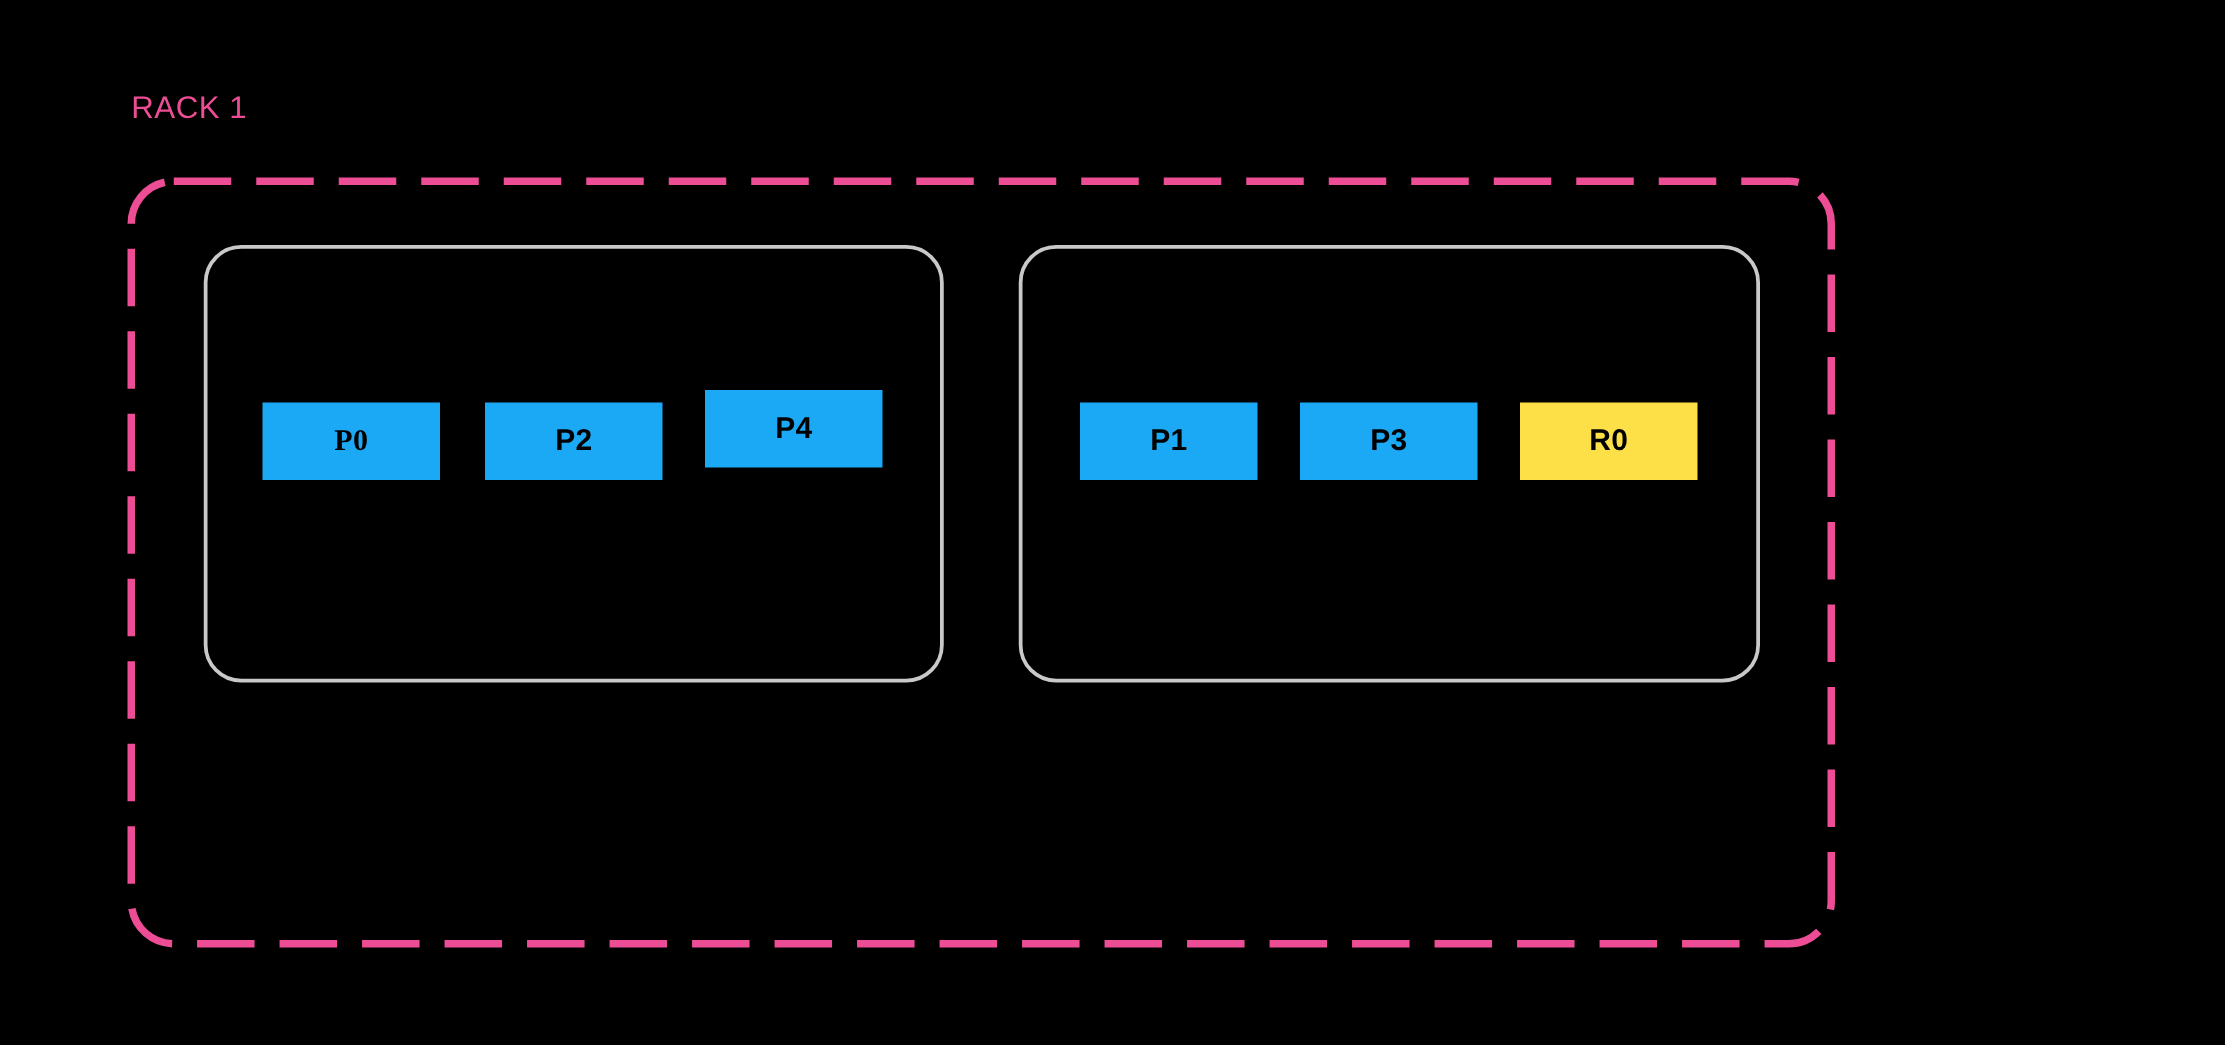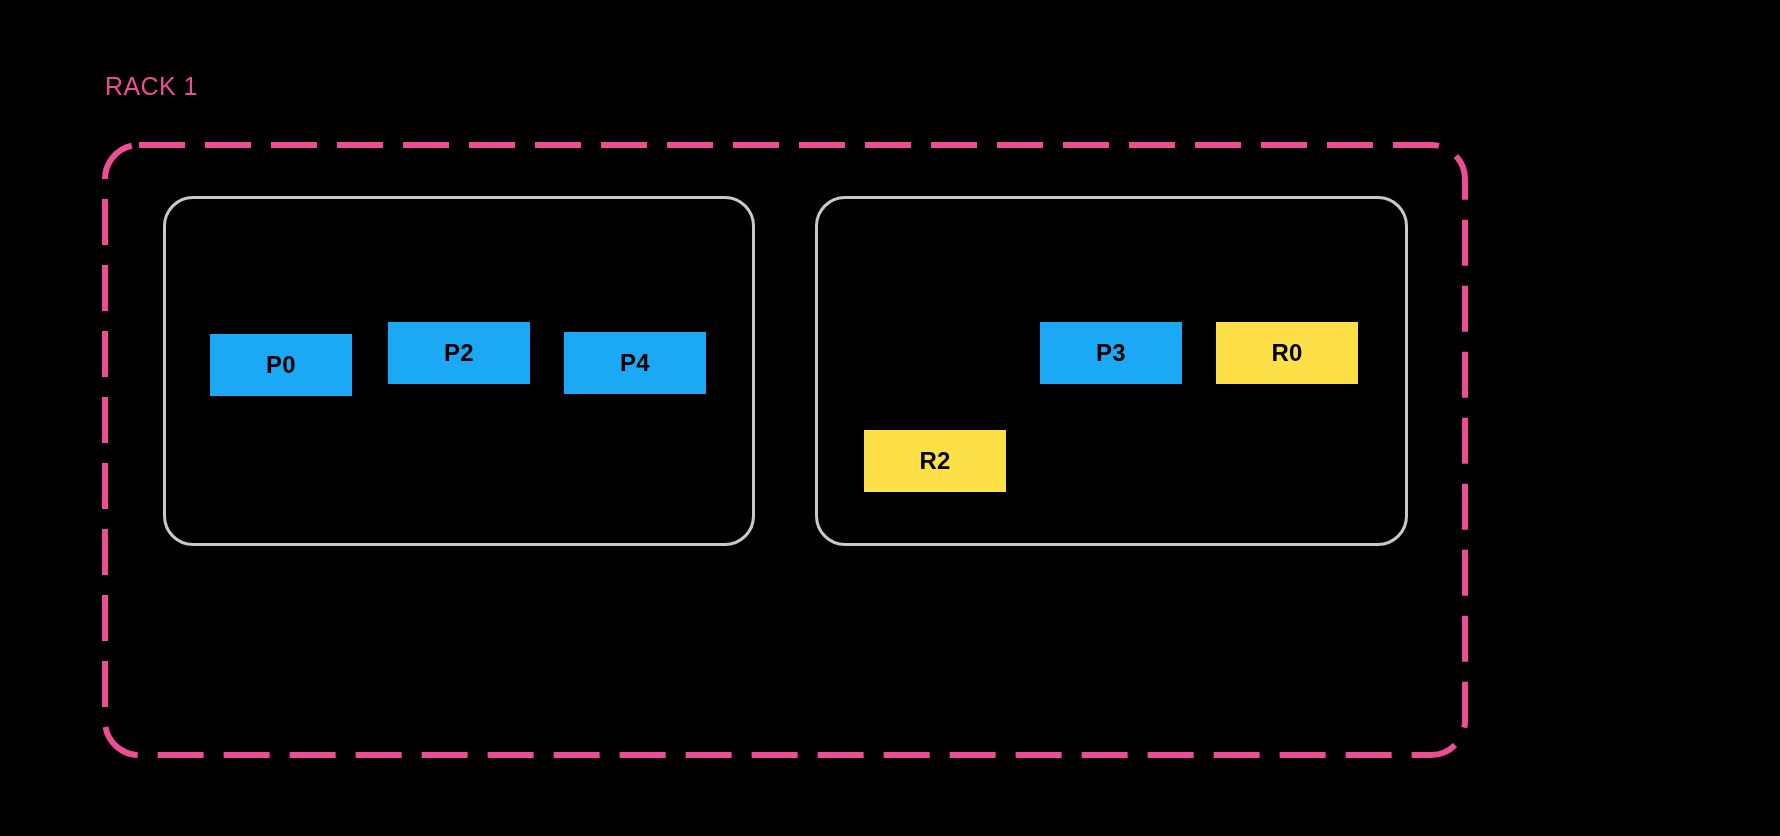--- a/index.html
+++ b/index.html
@@ -91,23 +91,23 @@
   <div class="rack-boundary">
     <svg width="1368" height="618" viewBox="0 0 1368 618" aria-hidden="true">
       <rect x="4" y="4" width="1360" height="610" rx="34" ry="34" fill="none" stroke="#ec4d94" stroke-width="6" stroke-dasharray="46 20" stroke-linecap="butt"></rect>
     </svg>
   </div>
 
   <div class="node node-left"></div>
 
   <div class="node node-right"></div>
 
-  <div class="shard primary" style="left:210px; top:334px;">P0</div>
+  <div class="shard primary" style="left:210px; top:322px;font-family:Liberation Serif, serif;">P0</div>
   <div class="shard primary" style="left:388px; top:322px;">P2</div>
-  <div class="shard primary" style="left:564px; top:332px;">P4</div>
+  <div class="shard primary" style="left:564px; top:312px;">P4</div>
 
 
+  <div class="shard primary" style="left:864px; top:322px;">P1</div>
   <div class="shard primary" style="left:1040px; top:322px;">P3</div>
   <div class="shard replica" style="left:1216px; top:322px;">R0</div>
 
-  <div class="shard replica" style="left:864px; top:430px;">R2</div>
 
 </div>
 
 </body></html>

